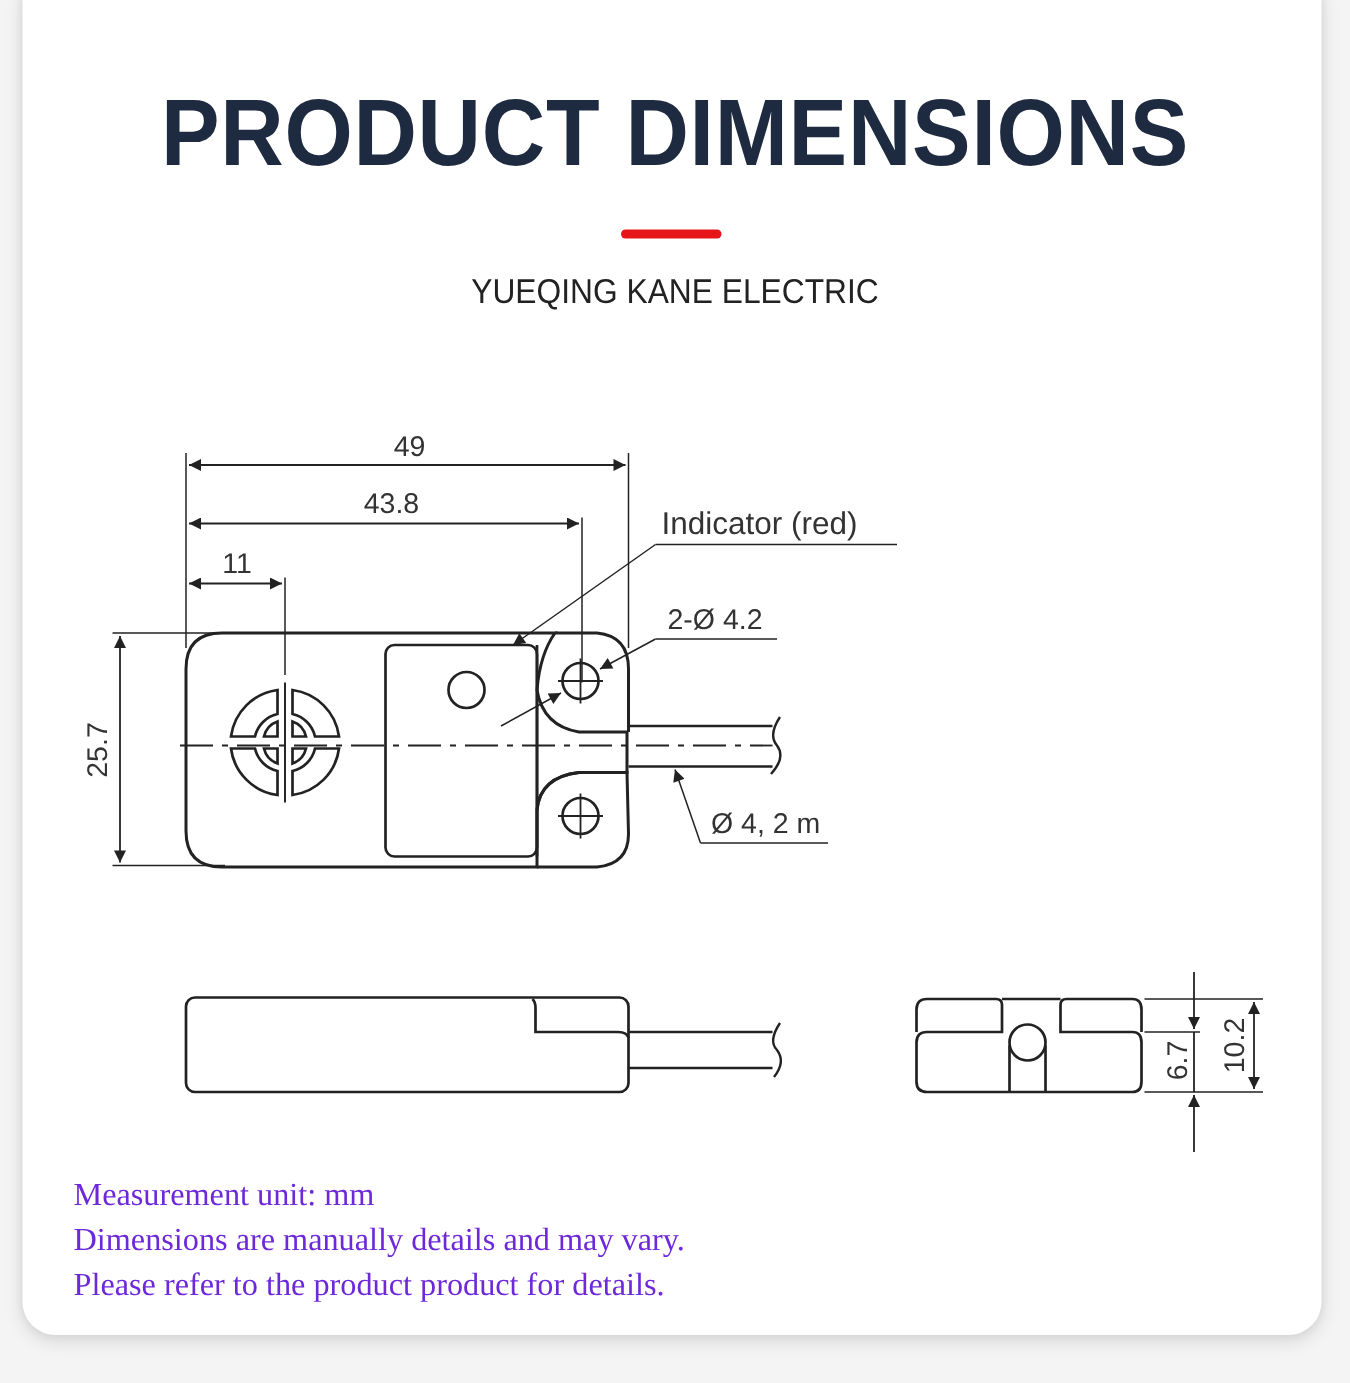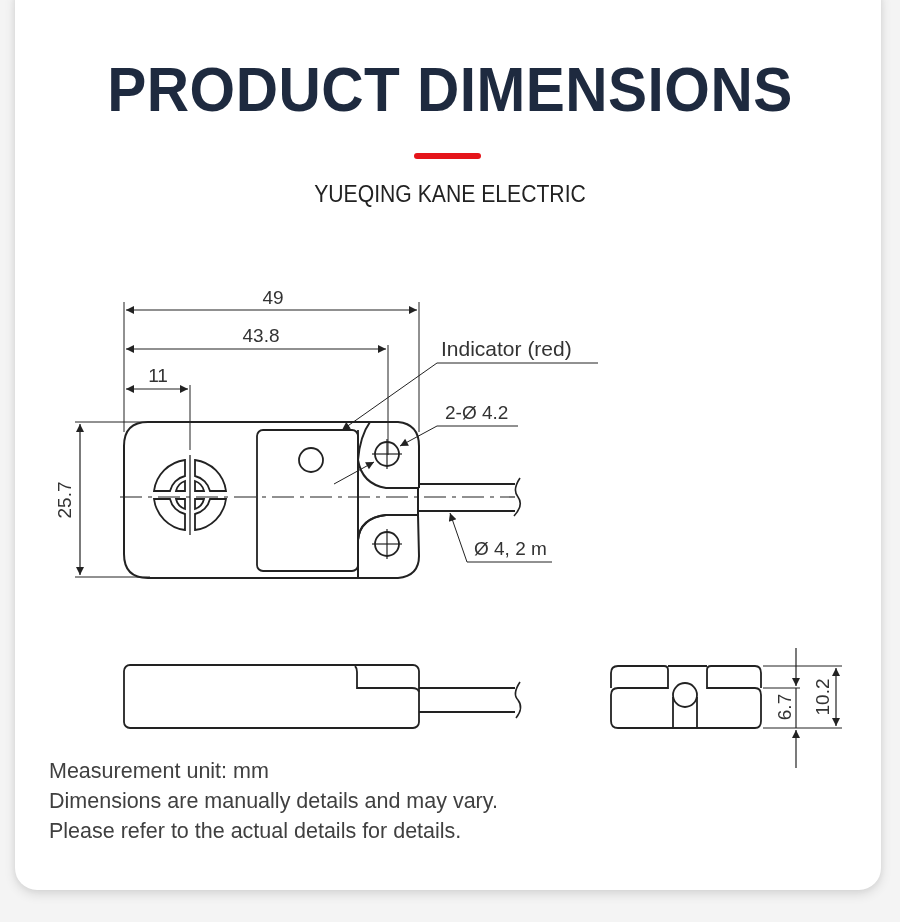--- a/index.html
+++ b/index.html
@@ -25,22 +25,22 @@
     background: #e5151a; border-radius: 3px;
   }
   .subtitle {
     position: absolute; left: 0; width: 900px; top: 181px;
     text-align: center; font-size: 23px; color: #222; margin: 0;
     transform: scaleX(0.92);
   }
   svg.drawing { position: absolute; left: 0; top: 0; }
   .dim-text { font-family: "Liberation Sans", sans-serif; font-size: 19px; fill: #333; }
   .notes {
-    position: absolute; left: 49px; top: 756px; margin: 0; padding: 0;
-    list-style: none; font-size: 21.5px; color: #404040; line-height: 30px;
+    position: absolute; left: 49px; top: 781px; margin: 0; padding: 0;
+    list-style: none; font-size: 21.5px; color: #6d28d9; line-height: 30px; font-family: Liberation Serif, serif;
   }
   .notes li { margin: 0; padding: 0; }
 </style>
 </head>
 <body>
 
 <div class="card"></div>
 
 <h1 class="title">PRODUCT DIMENSIONS</h1>
 <div class="accent"></div>
@@ -145,14 +145,14 @@
 
     <line x1="836" y1="668" x2="836" y2="726" stroke-width="1.2" marker-start="url(#arr)" marker-end="url(#arr)"></line>
   </g>
   <text class="dim-text" x="0" y="0" text-anchor="middle" transform="translate(791,707) rotate(-90)">6.7</text>
   <text class="dim-text" x="0" y="0" text-anchor="middle" transform="translate(829,697) rotate(-90)">10.2</text>
 </svg>
 
 <ul class="notes">
   <li>Measurement unit: mm</li>
   <li>Dimensions are manually details and may vary.</li>
-  <li>Please refer to the actual details for details.</li>
+  <li>Please refer to the product product for details.</li>
 </ul>
 
 </body></html>

